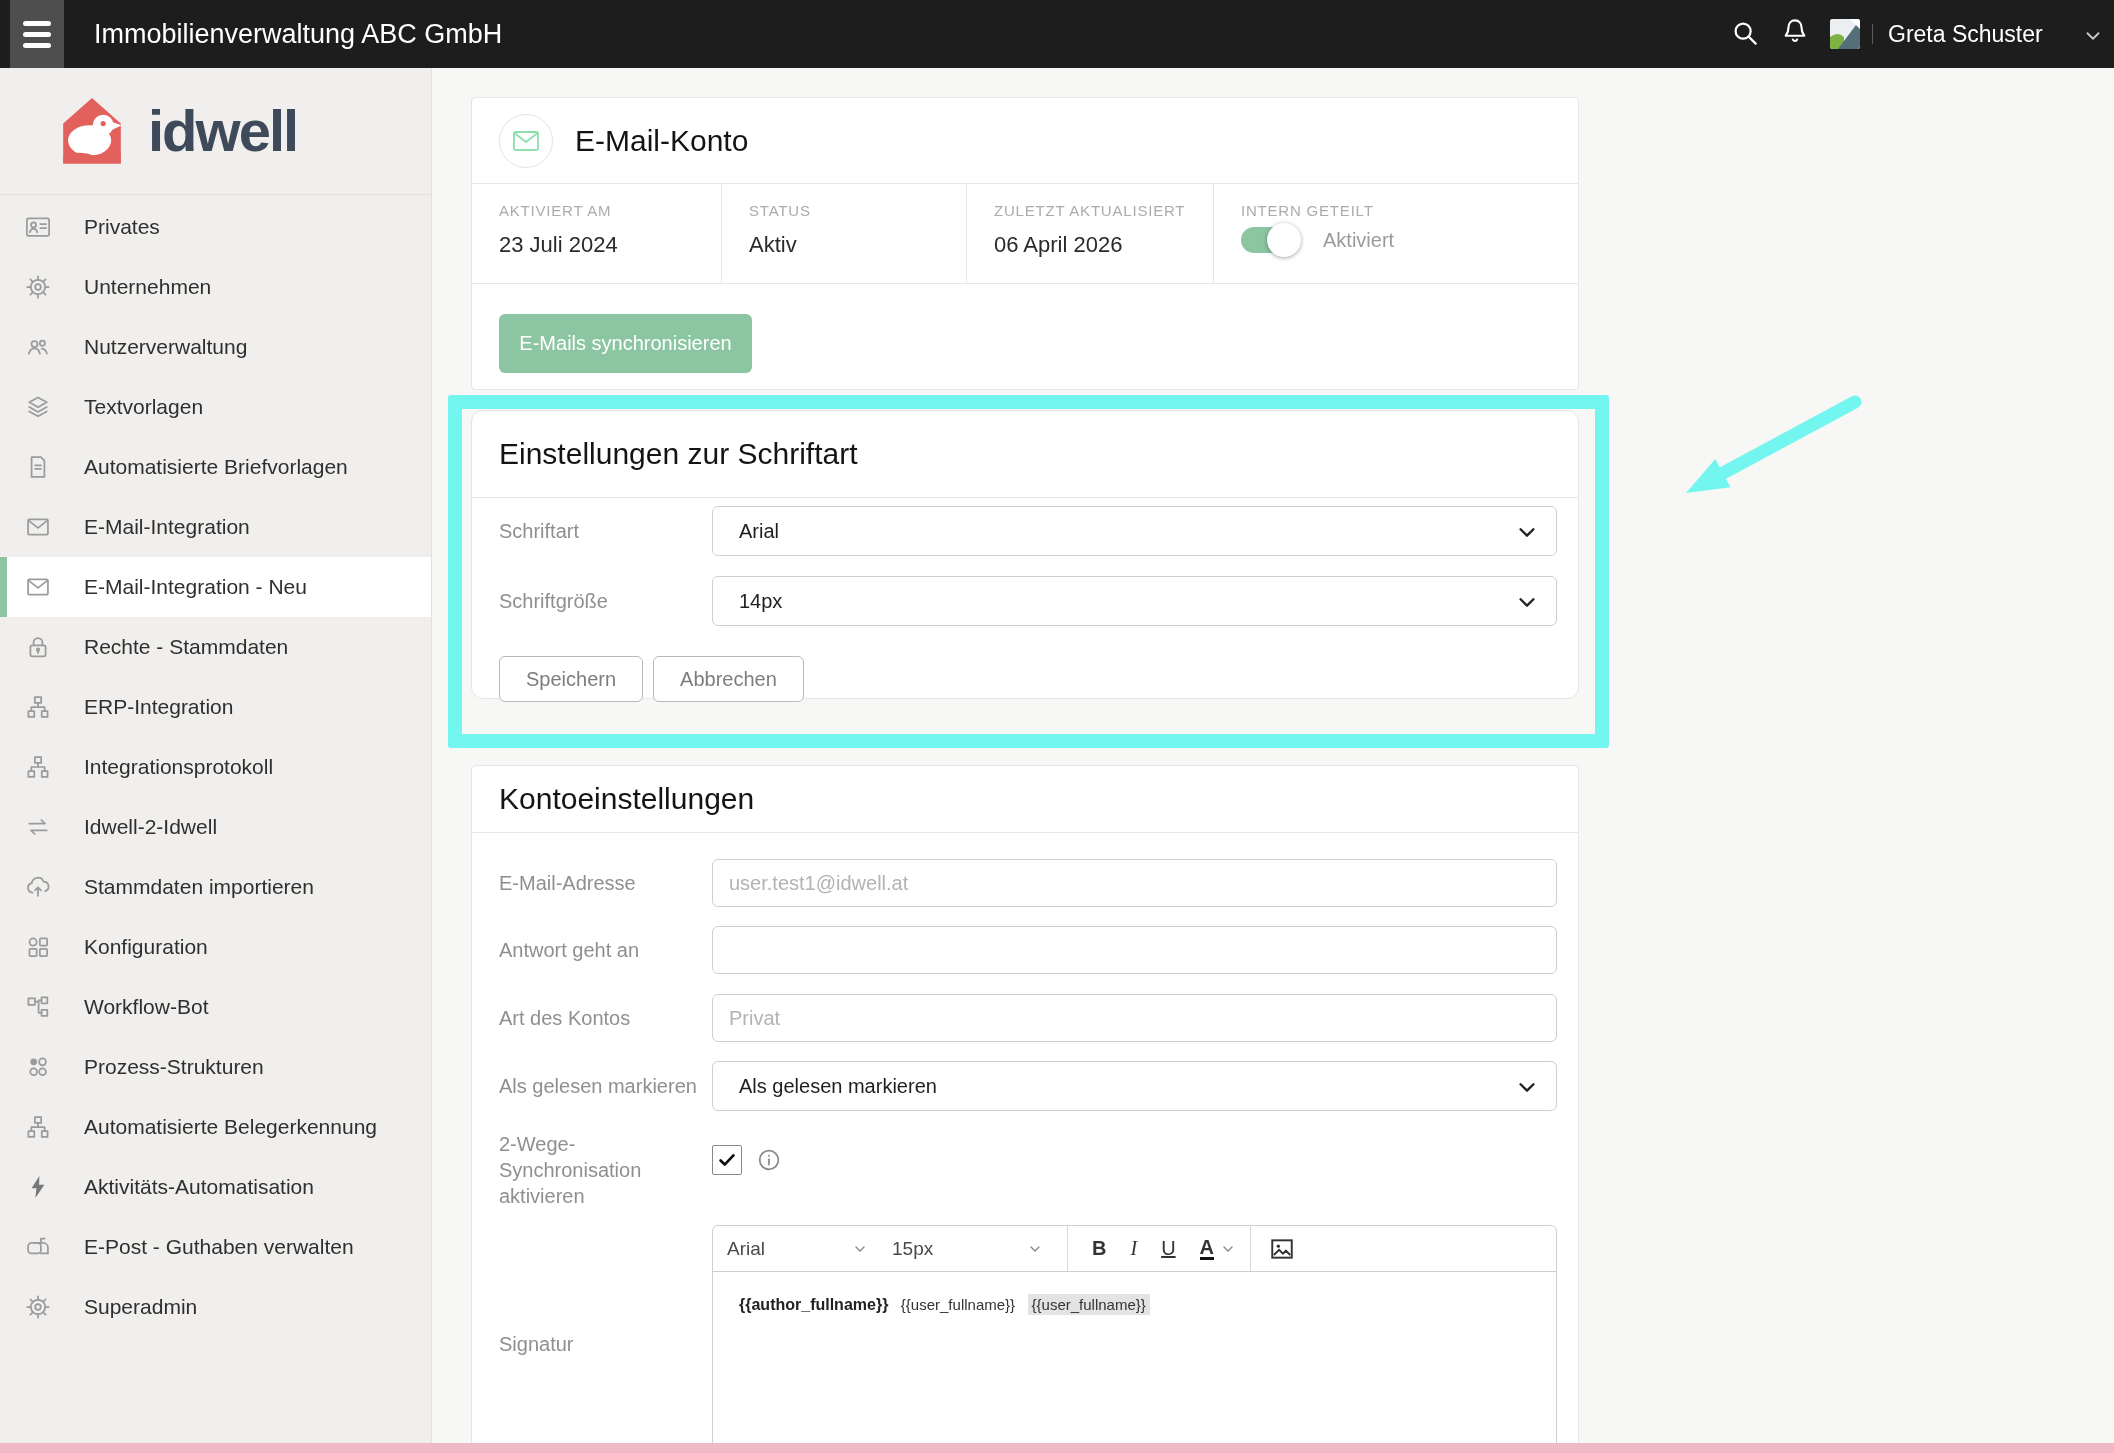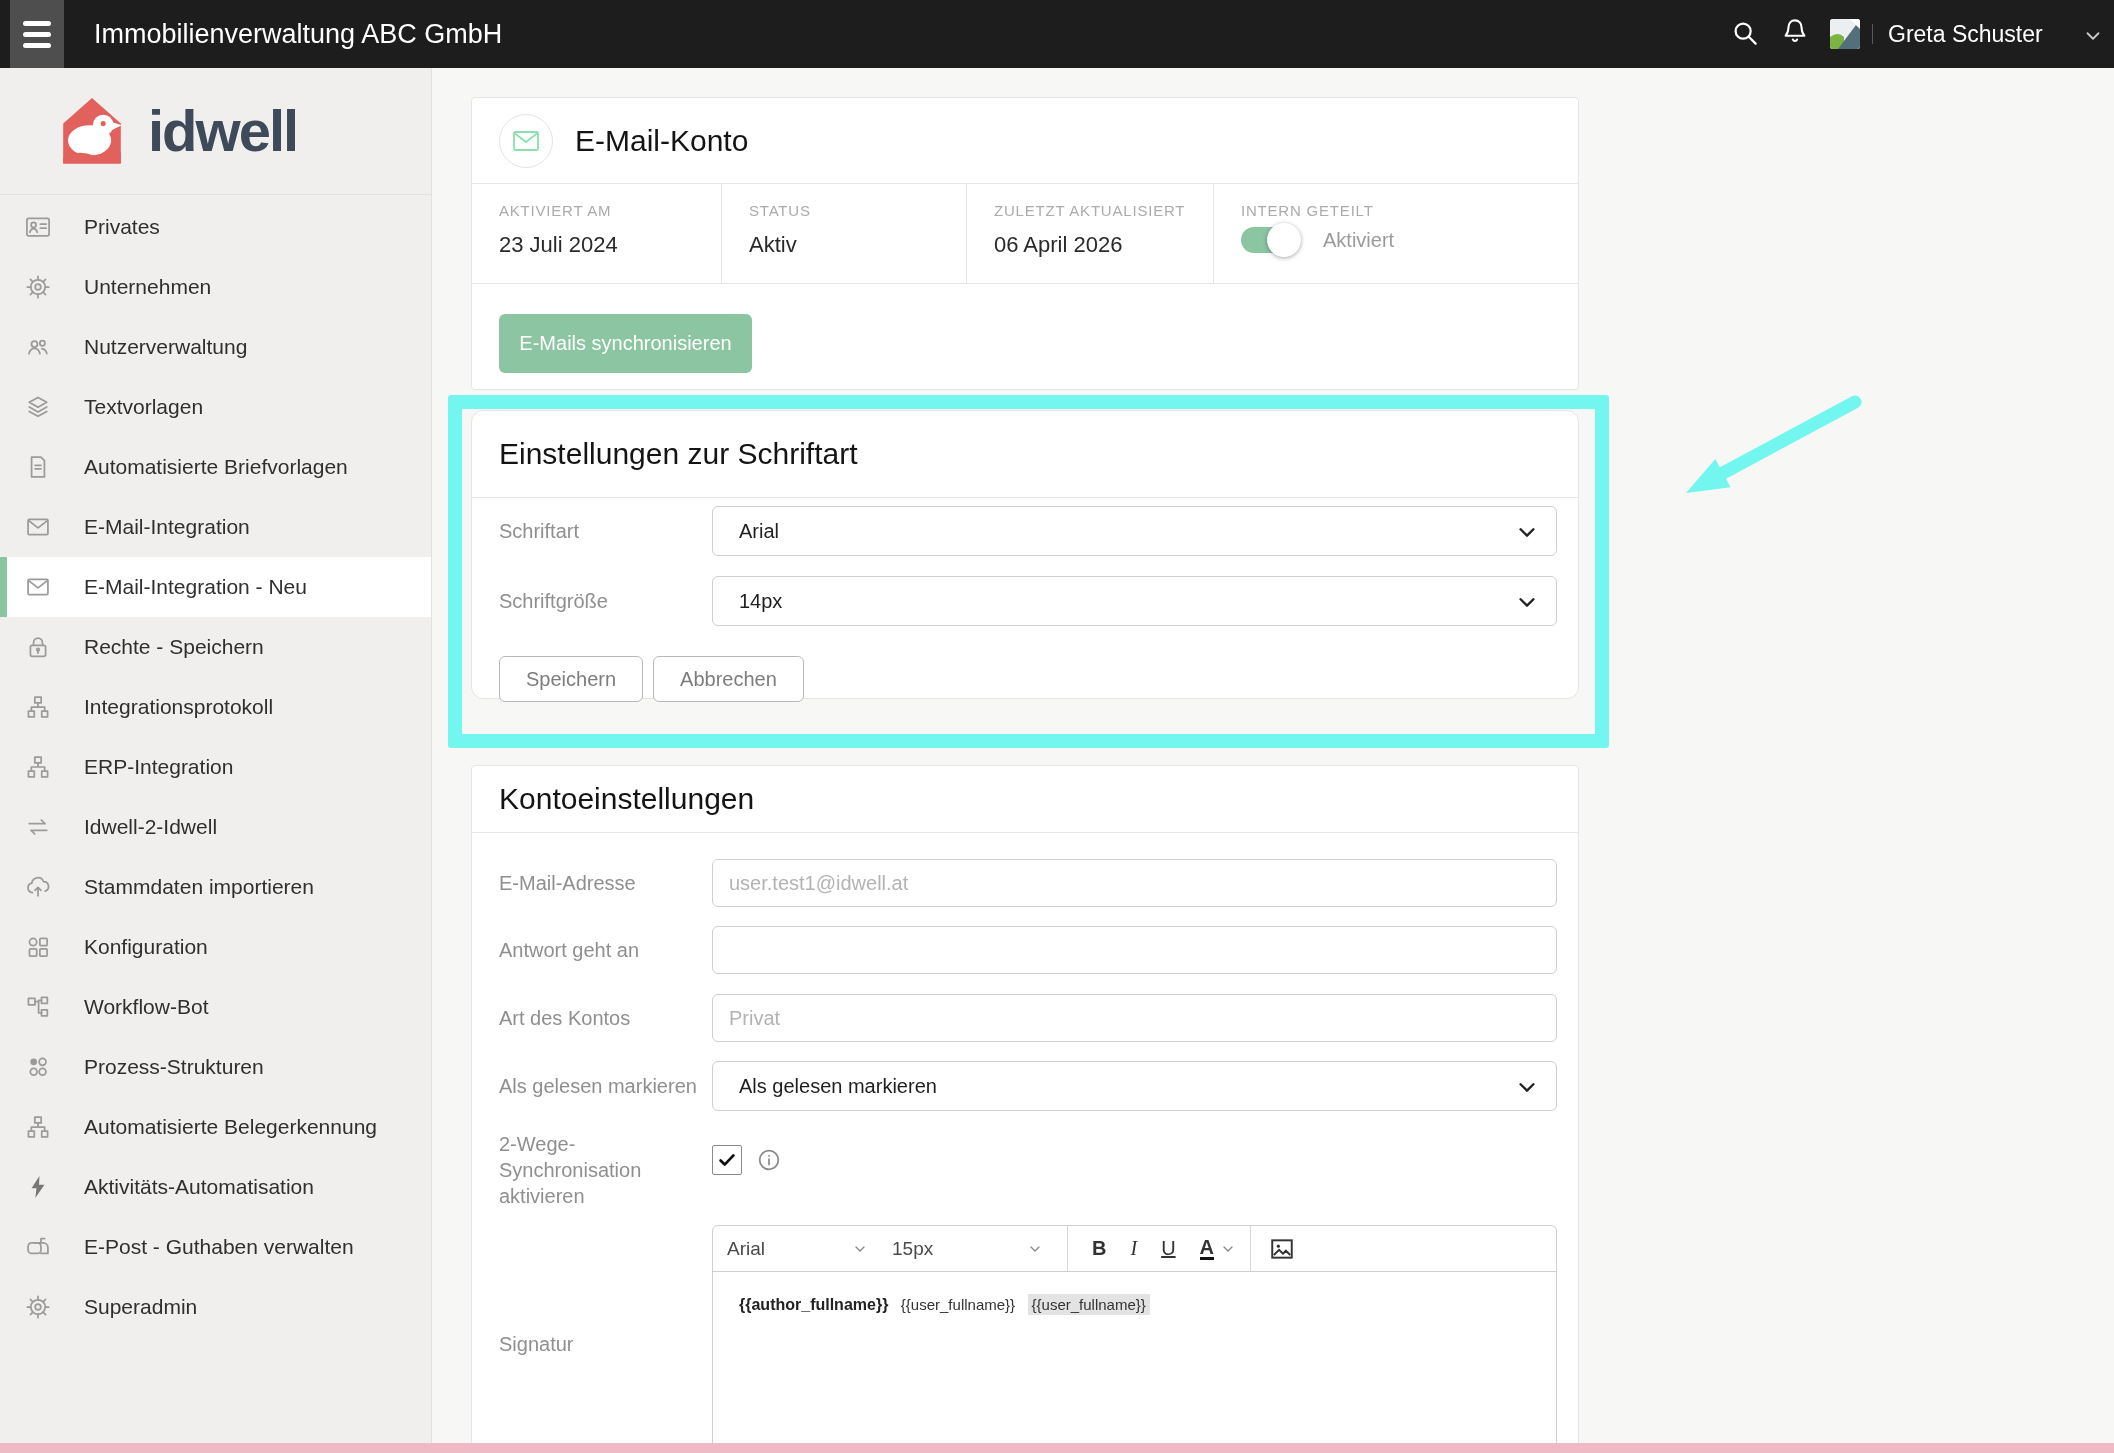--- a/index.html
+++ b/index.html
@@ -247,43 +247,43 @@
     </div>
     <div class="nav-item">
       <span class="nav-ico">
           <svg viewBox="0 0 24 24">
             <rect x="5.5" y="10.5" width="13" height="9.5" rx="1.5"></rect>
             <path d="M8.2 10.5V8.2a3.8 3.8 0 017.6 0v2.3"></path>
             <circle cx="12" cy="14.3" r="1.1"></circle>
             <path d="M12 15.4v1.8"></path>
           </svg>
         </span>
-      <span class="nav-label">Rechte - Speichern</span>
+      <span class="nav-label">Rechte - Stammdaten</span>
     </div>
     <div class="nav-item">
       <span class="nav-ico">
           <svg viewBox="0 0 24 24">
             <rect x="9.3" y="3.5" width="5.4" height="5"></rect>
             <rect x="3.8" y="15.5" width="5" height="5"></rect>
             <rect x="15.2" y="15.5" width="5" height="5"></rect>
             <path d="M12 8.5v3.5M6.3 15.5v-3.5h11.4v3.5"></path>
           </svg>
         </span>
-      <span class="nav-label">Integrationsprotokoll</span>
+      <span class="nav-label">ERP-Integration</span>
     </div>
     <div class="nav-item">
       <span class="nav-ico">
           <svg viewBox="0 0 24 24">
             <rect x="9.3" y="3.5" width="5.4" height="5"></rect>
             <rect x="3.8" y="15.5" width="5" height="5"></rect>
             <rect x="15.2" y="15.5" width="5" height="5"></rect>
             <path d="M12 8.5v3.5M6.3 15.5v-3.5h11.4v3.5"></path>
           </svg>
         </span>
-      <span class="nav-label">ERP-Integration</span>
+      <span class="nav-label">Integrationsprotokoll</span>
     </div>
     <div class="nav-item">
       <span class="nav-ico">
           <svg viewBox="0 0 24 24">
             <path d="M4.5 9.2h13.5l-3.2-3.2M19.5 14.8H6l3.2 3.2"></path>
           </svg>
         </span>
       <span class="nav-label">Idwell-2-Idwell</span>
     </div>
     <div class="nav-item">

